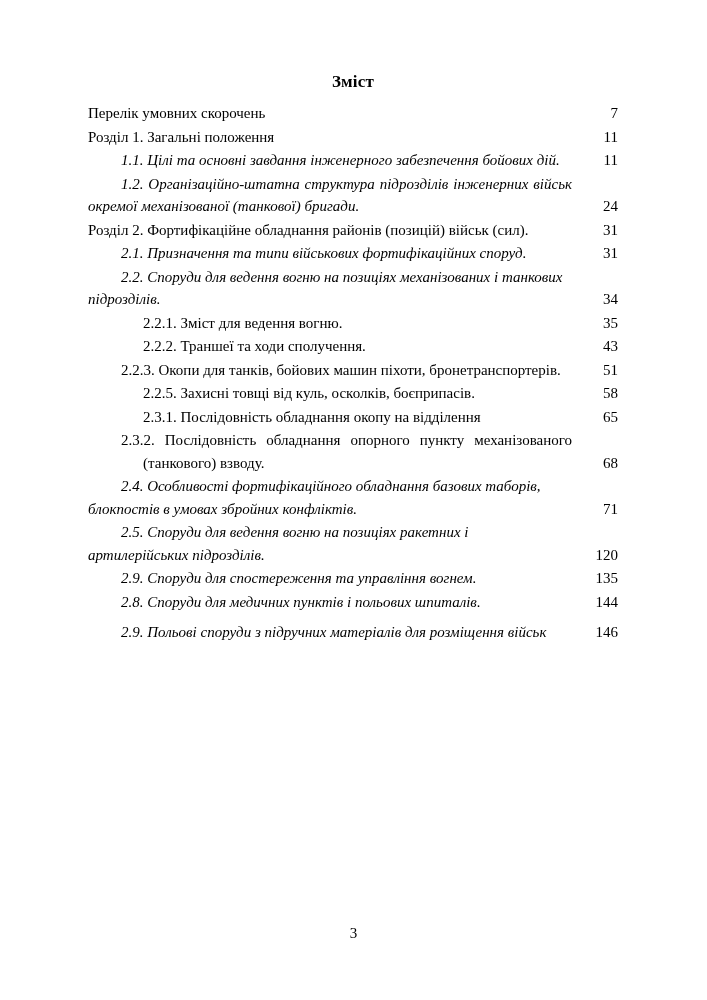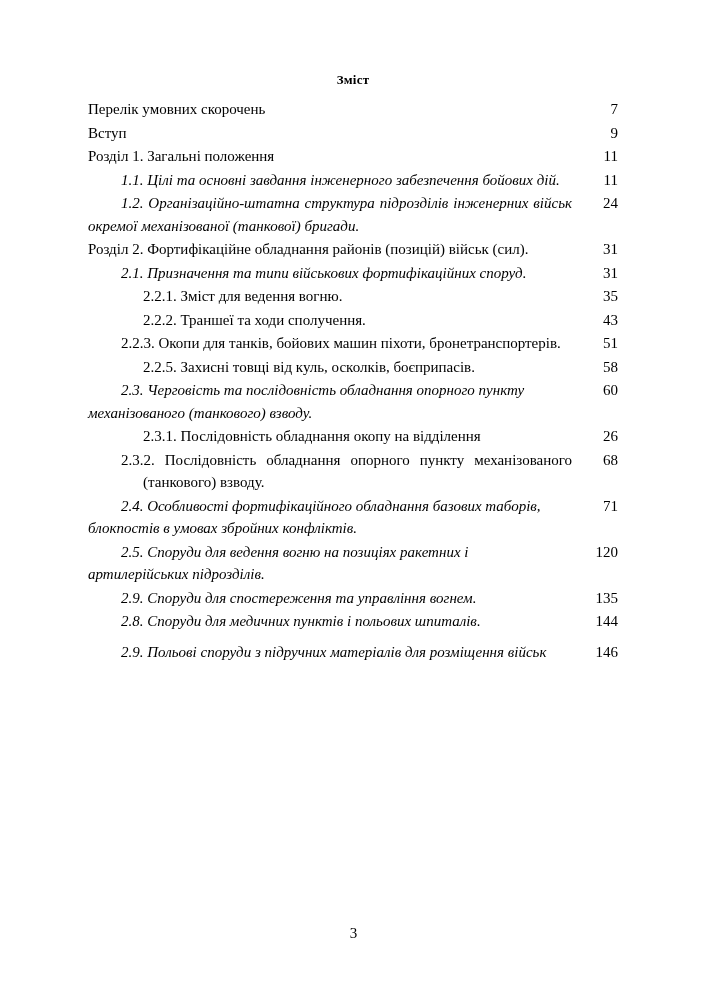--- a/index.html
+++ b/index.html
@@ -24,27 +24,27 @@
   }
   .content {
     position: absolute;
     left: 88px;
     top: 72px;
     width: 530px;
   }
   .doc-title {
     text-align: center;
     font-weight: bold;
-    font-size: 13px;
+    font-size: 17px;
     margin: 0 0 10px 0;
     letter-spacing: 0.2px;
   }
   .toc-row {
     display: flex;
-    align-items: flex-start;
+    align-items: flex-end;
     font-size: 15px;
     line-height: 1.5;
     margin-bottom: 1px;
   }
   .toc-label {
     flex: 1 1 auto;
     padding-right: 6px;
   }
   .toc-page {
     flex: 0 0 40px;
@@ -80,24 +80,20 @@
 
 <div class="page">
   <div class="content">
     <div class="doc-title">Зміст</div>
 
     <div class="toc-row lvl0">
       <div class="toc-label">Перелік умовних скорочень</div>
       <div class="toc-page">7</div>
     </div>
 
-    <div class="toc-row lvl0">
-      <div class="toc-label">Вступ</div>
-      <div class="toc-page">9</div>
-    </div>
 
     <div class="toc-row lvl0">
       <div class="toc-label bold">Розділ 1. Загальні положення</div>
       <div class="toc-page bold">11</div>
     </div>
 
     <div class="toc-row lvl1">
       <div class="toc-label">1.1. Цілі та основні завдання інженерного забезпечення бойових дій.</div>
       <div class="toc-page">11</div>
     </div>
@@ -110,20 +106,24 @@
     <div class="toc-row lvl0 justify-last-left">
       <div class="toc-label bold">Розділ 2. Фортифікаційне обладнання районів (позицій) військ (сил).</div>
       <div class="toc-page bold">31</div>
     </div>
 
     <div class="toc-row lvl1">
       <div class="toc-label">2.1. Призначення та типи військових фортифікаційних споруд.</div>
       <div class="toc-page">31</div>
     </div>
 
+    <div class="toc-row lvl1">
+      <div class="toc-label">2.2. Споруди для ведення вогню на позиціях механізованих і танкових підрозділів.</div>
+      <div class="toc-page">34</div>
+    </div>
 
     <div class="toc-row lvl2">
       <div class="toc-label">2.2.1. Зміст для ведення вогню.</div>
       <div class="toc-page">35</div>
     </div>
 
     <div class="toc-row lvl2">
       <div class="toc-label">2.2.2. Траншеї та ходи сполучення.</div>
       <div class="toc-page">43</div>
     </div>
@@ -132,28 +132,24 @@
       <div class="toc-label">2.2.3. Окопи для танків, бойових машин піхоти, бронетранспортерів.</div>
       <div class="toc-page">51</div>
     </div>
 
 
     <div class="toc-row lvl2">
       <div class="toc-label">2.2.5. Захисні товщі від куль, осколків, боєприпасів.</div>
       <div class="toc-page">58</div>
     </div>
 
-    <div class="toc-row lvl1">
-      <div class="toc-label">2.3. Черговість та послідовність обладнання опорного пункту механізованого (танкового) взводу.</div>
-      <div class="toc-page">60</div>
-    </div>
 
     <div class="toc-row lvl2">
       <div class="toc-label">2.3.1. Послідовність обладнання окопу на відділення</div>
-      <div class="toc-page">26</div>
+      <div class="toc-page">65</div>
     </div>
 
     <div class="toc-row hang justify-last-left">
       <div class="toc-label">2.3.2. Послідовність обладнання опорного пункту механізованого (танкового) взводу.</div>
       <div class="toc-page">68</div>
     </div>
 
     <div class="toc-row lvl1">
       <div class="toc-label">2.4. Особливості фортифікаційного обладнання базових таборів, блокпостів в умовах збройних конфліктів.</div>
       <div class="toc-page">71</div>

